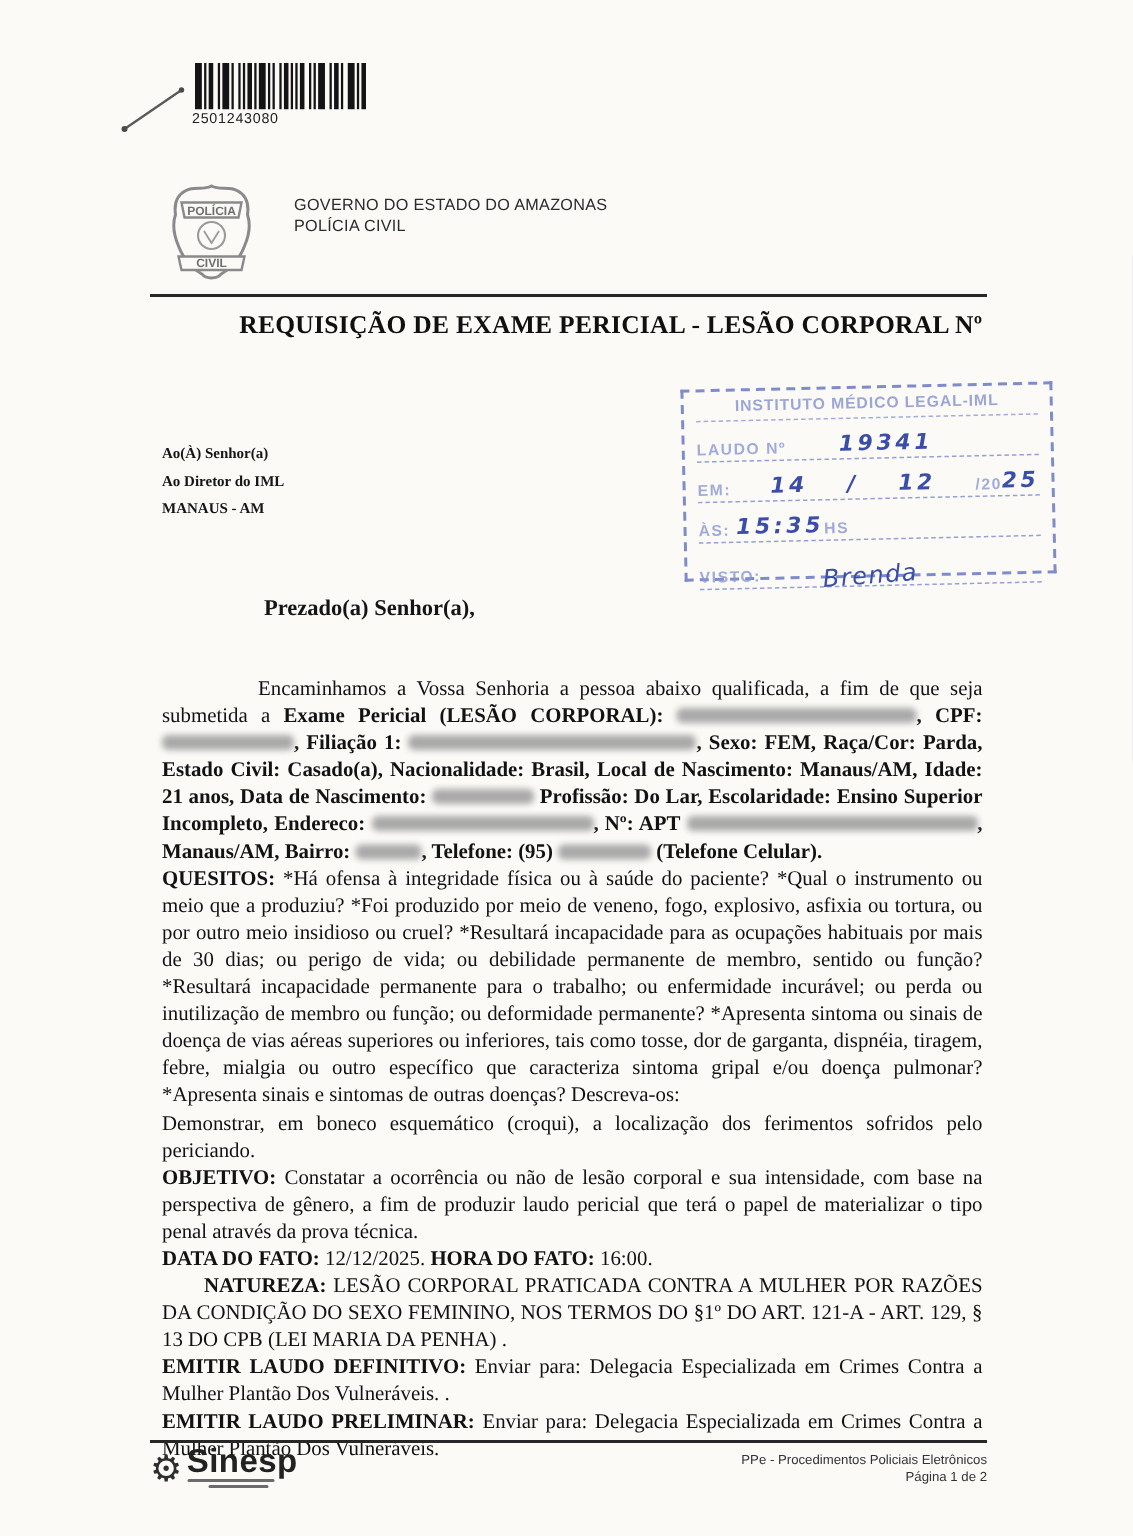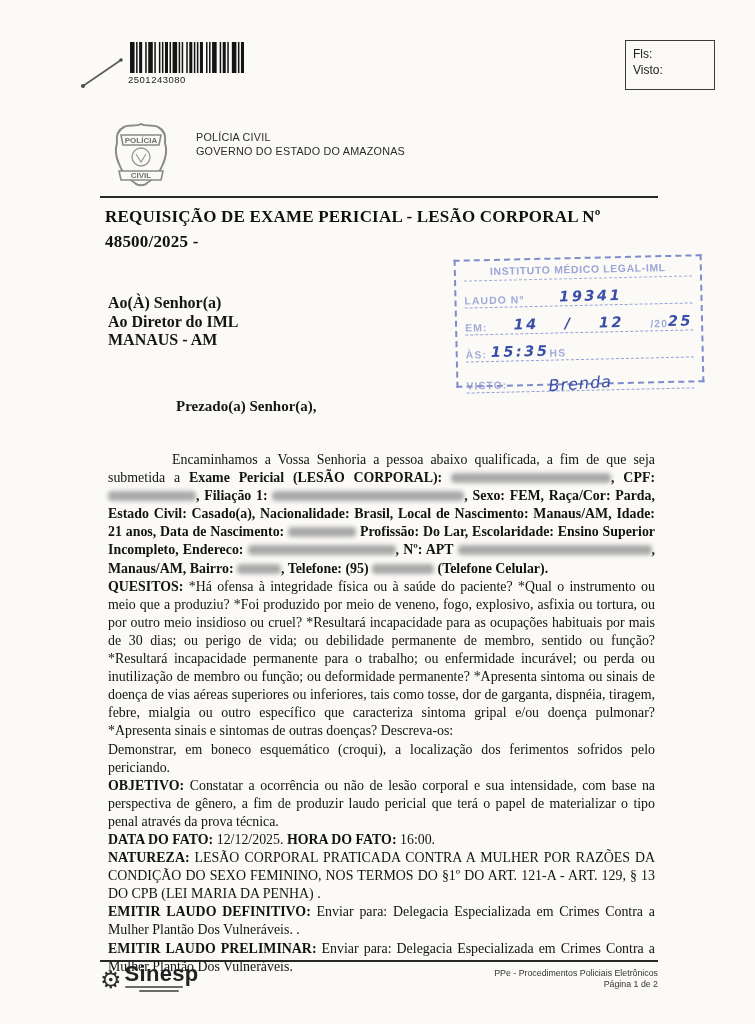--- a/index.html
+++ b/index.html
@@ -21,21 +21,21 @@
   
   .badge{position:absolute; left:109px; top:121px;}
   .agency{
     position:absolute; left:196px; top:131px; width:450px;
     font-family:"Liberation Sans", sans-serif; font-size:10.8px; line-height:13.8px;
     color:#2b2b2b; letter-spacing:.2px;
   }
   .header-rule{position:absolute; left:100px; top:196px; width:558px; height:2.4px; background:#272727;}
   
   .doc-title{
-    position:absolute; left:105px; top:205px; width:550px; text-align:left;
+    position:absolute; left:105px; top:205px; width:550px; text-align:right;
     font-weight:700; font-size:17px; line-height:24.5px; color:#101010; letter-spacing:.2px;
   }
   .doc-title .t3{transform:translateX(-32px); display:block;}
   
   .stamp{
     position:absolute; left:455px; top:257px; width:248px; height:128px;
     transform:rotate(-1.3deg);
     border:2.5px dashed #7e8ccb; padding:2px 8px 2px 8px; box-sizing:border-box;
     font-family:"Liberation Sans", sans-serif; color:#8b98d2;
   }
@@ -43,21 +43,21 @@
   .stamp-row:last-child{border-bottom:1.6px dashed #94a0d6;}
   .stamp-title{font-size:10.5px; font-weight:700; letter-spacing:.6px; padding:2px 0 3px 0; justify-content:center; opacity:.85;}
   .stamp-label{font-size:10.5px; font-weight:700; letter-spacing:1px; opacity:.8; white-space:nowrap;}
   .hw{
     font-family:"DejaVu Sans", sans-serif; font-style:italic; font-weight:600;
     color:#3a4da8; font-size:14.5px; letter-spacing:2.5px; line-height:15px;
   }
   .stamp .gap{flex:1;}
   .signature{font-size:16px; letter-spacing:1px; transform:rotate(-3deg) translateY(2px); font-weight:500;}
   
-  .recipient{position:absolute; left:108px; top:294px; font-weight:700; font-size:16px; line-height:18.6px;}
+  .recipient{position:absolute; left:108px; top:294px; font-weight:700; font-size:10px; line-height:18.6px;}
   .subject{position:absolute; left:108px; top:362px; font-size:14.2px;}
   .salutation{position:absolute; left:176px; top:398px; font-weight:700; font-size:15px;}
   .body{
     position:absolute; left:108px; top:432px; width:547px;
     font-size:13.9px; line-height:18.1px; text-align:justify; color:#121212;
   }
   .body p{margin:0;}
   .body p.indent{text-indent:64px;margin-top:19px;}
   .redact{
     display:inline-block; height:10px; background:#a9a9a9; border-radius:4px;
@@ -114,45 +114,40 @@
         <rect x="89.68000000000002" y="0" width="1.52" height="31" fill="#141414"></rect>
         <rect x="92.72000000000001" y="0" width="3.04" height="31" fill="#141414"></rect>
         <rect x="97.28000000000002" y="0" width="1.52" height="31" fill="#141414"></rect>
         <rect x="101.84000000000002" y="0" width="4.5600000000000005" height="31" fill="#141414"></rect>
         <rect x="107.92000000000002" y="0" width="1.52" height="31" fill="#141414"></rect>
         <rect x="110.96000000000001" y="0" width="3.04" height="31" fill="#141414"></rect>
       </svg>
     <div class="barcode-number">2501243080</div>
   </div>
 
-  <div class="corner-box">
-    <div>Fls:</div>
-    <div>Visto:</div>
-  </div>
 
   <svg class="badge" width="64" height="70" viewBox="0 0 64 70">
     <path d="M32 3 C37 6 44 3 49 6 C55 9 57 15 56 22 C58 28 57 36 54 43 C51 51 45 58 38 62 C36 65 28 65 26 62 C19 58 13 51 10 43 C7 36 6 28 8 22 C7 15 9 9 15 6 C20 3 27 6 32 3 Z" fill="none" stroke="#8a8a8a" stroke-width="2"></path>
     <path d="M12 14 L52 14 L50 24 L14 24 Z" fill="#fbfaf7" stroke="#8a8a8a" stroke-width="1.6"></path>
     <text x="32" y="22" text-anchor="middle" font-family="Liberation Sans, sans-serif" font-size="8" font-weight="700" fill="#6f6f6f">POLÍCIA</text>
     <circle cx="32" cy="36" r="9" fill="none" stroke="#9a9a9a" stroke-width="1.4"></circle>
     <path d="M27 33 L32 41 L37 33" fill="none" stroke="#9a9a9a" stroke-width="1.2"></path>
     <path d="M10 50 L54 50 L52 59 L12 59 Z" fill="#fbfaf7" stroke="#8a8a8a" stroke-width="1.6"></path>
     <text x="32" y="57" text-anchor="middle" font-family="Liberation Sans, sans-serif" font-size="8" font-weight="700" fill="#6f6f6f">CIVIL</text>
   </svg>
 
   <div class="agency">
+    <div>GOVERNO DO ESTADO DO AMAZONAS</div>
     <div>POLÍCIA CIVIL</div>
-    <div>GOVERNO DO ESTADO DO AMAZONAS</div>
   </div>
 
   <div class="header-rule"></div>
 
   <div class="doc-title">
     <div>REQUISIÇÃO DE EXAME PERICIAL - LESÃO CORPORAL Nº</div>
-    <div>48500/2025 -</div>
   </div>
 
   <div class="stamp">
     <div class="stamp-row stamp-title">INSTITUTO MÉDICO LEGAL-IML</div>
     <div class="stamp-row" style="height:24px;">
       <span class="stamp-label">LAUDO Nº</span>
       <span class="gap"></span>
       <span class="hw">19341</span>
       <span class="gap"></span>
         <span class="gap"></span>
@@ -191,21 +186,21 @@
   </div>
 
 
   <div class="salutation">Prezado(a) Senhor(a),</div>
 
   <div class="body">
     <p class="indent"><span>Encaminhamos a Vossa Senhoria a pessoa abaixo qualificada, a fim de que seja submetida a </span><span style="font-weight: 700;">Exame Pericial (LESÃO CORPORAL): </span><span class="redact" style="width: 160px;"></span><span style="font-weight: 700;">, CPF: </span><span class="redact" style="width: 88px;"></span><span style="font-weight: 700;">, Filiação 1: </span><span class="redact" style="width: 192px;"></span><span style="font-weight: 700;">, Sexo: FEM, Raça/Cor: Parda, Estado Civil: Casado(a), Nacionalidade: Brasil, Local de Nascimento: Manaus/AM, Idade: 21 anos, Data de Nascimento: </span><span class="redact" style="width: 68px;"></span><span style="font-weight: 700;"> Profissão: Do Lar, Escolaridade: Ensino Superior Incompleto, Endereco: </span><span class="redact" style="width: 148px;"></span><span style="font-weight: 700;">, Nº: APT </span><span class="redact" style="width: 194px;"></span><span style="font-weight: 700;">, Manaus/AM, Bairro: </span><span class="redact" style="width: 44px;"></span><span style="font-weight: 700;">, Telefone: (95) </span><span class="redact" style="width: 62px;"></span><span style="font-weight: 700;"> (Telefone Celular).</span></p>
     <p><span style="font-weight: 700;">QUESITOS: </span><span>*Há ofensa à integridade física ou à saúde do paciente? *Qual o instrumento ou meio que a produziu? *Foi produzido por meio de veneno, fogo, explosivo, asfixia ou tortura, ou por outro meio insidioso ou cruel? *Resultará incapacidade para as ocupações habituais por mais de 30 dias; ou perigo de vida; ou debilidade permanente de membro, sentido ou função? *Resultará incapacidade permanente para o trabalho; ou enfermidade incurável; ou perda ou inutilização de membro ou função; ou deformidade permanente? *Apresenta sintoma ou sinais de doença de vias aéreas superiores ou inferiores, tais como tosse, dor de garganta, dispnéia, tiragem, febre, mialgia ou outro específico que caracteriza sintoma gripal e/ou doença pulmonar? *Apresenta sinais e sintomas de outras doenças? Descreva-os:</span><br><span> Demonstrar, em boneco esquemático (croqui), a localização dos ferimentos sofridos pelo periciando.</span></p>
     <p><span style="font-weight: 700;">OBJETIVO: </span><span>Constatar a ocorrência ou não de lesão corporal e sua intensidade, com base na perspectiva de gênero, a fim de produzir laudo pericial que terá o papel de materializar o tipo penal através da prova técnica.</span></p>
     <p><span style="font-weight: 700;">DATA DO FATO: </span><span> 12/12/2025.    </span><span style="font-weight: 700;">HORA DO FATO: </span><span>  16:00.</span></p>
-    <p><span style="font-weight: 700;">NATUREZA: </span><span> LESÃO CORPORAL PRATICADA CONTRA A MULHER POR RAZÕES DA CONDIÇÃO DO SEXO FEMININO, NOS TERMOS DO §1º DO ART. 121-A - ART. 129, § 13 DO CPB (LEI MARIA DA PENHA) .</span></p>
+    <p><span style="font-weight: 700; margin-left: 28px;">NATUREZA: </span><span> LESÃO CORPORAL PRATICADA CONTRA A MULHER POR RAZÕES DA CONDIÇÃO DO SEXO FEMININO, NOS TERMOS DO §1º DO ART. 121-A - ART. 129, § 13 DO CPB (LEI MARIA DA PENHA) .</span></p>
     <p><span style="font-weight: 700;">EMITIR LAUDO DEFINITIVO: </span><span>Enviar para: Delegacia Especializada em Crimes Contra a Mulher Plantão Dos Vulneráveis. .</span></p>
     <p><span style="font-weight: 700;">EMITIR LAUDO PRELIMINAR: </span><span>Enviar para: Delegacia Especializada em Crimes Contra a Mulher Plantão Dos Vulneráveis.</span></p>
   </div>
 
   <div class="footer-rule"></div>
   <div class="footer">
     <div class="sinesp">
       <span class="sinesp-gear">⚙</span>
       <span>
         <span class="sinesp-name">Sinesp</span>

